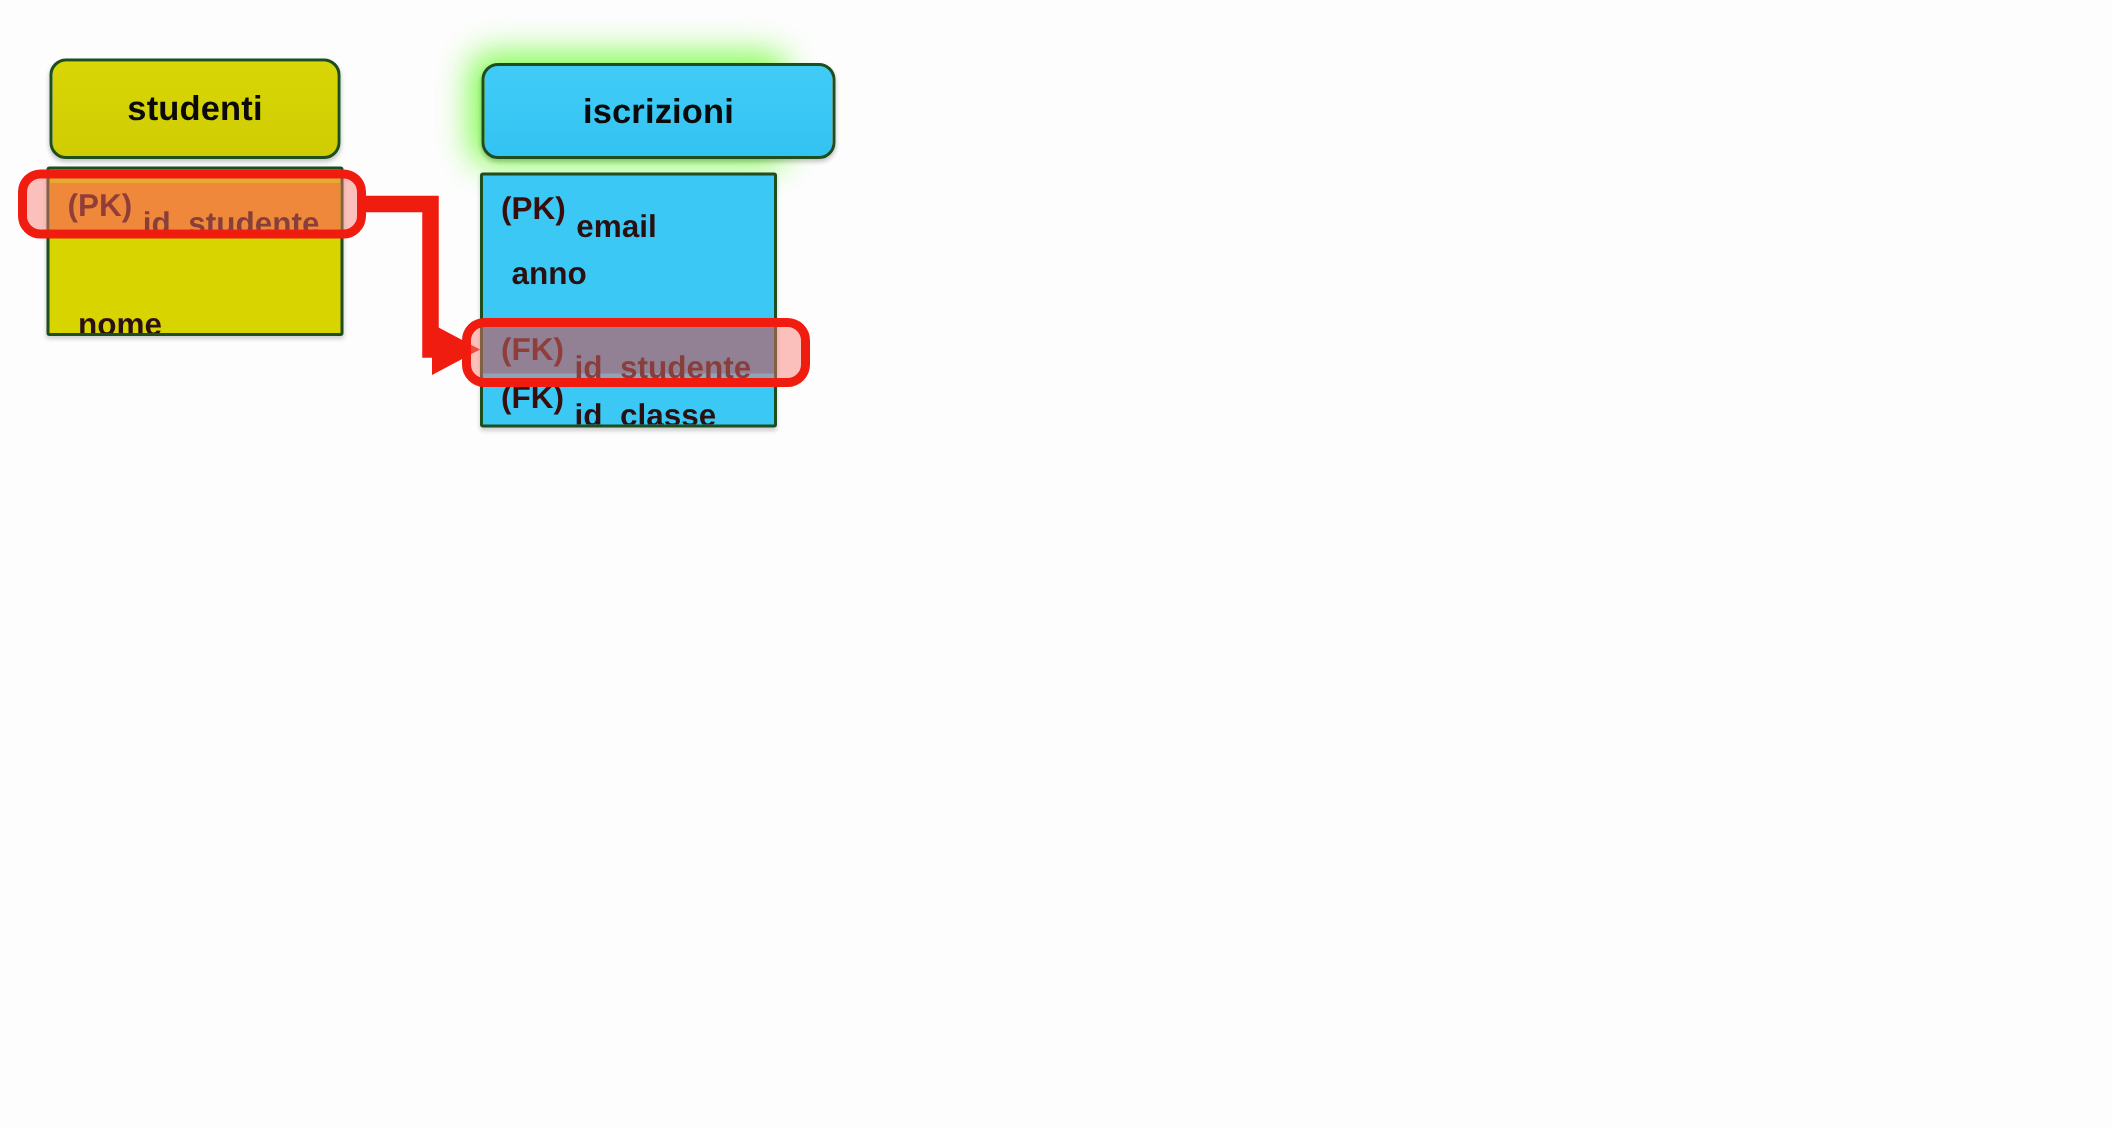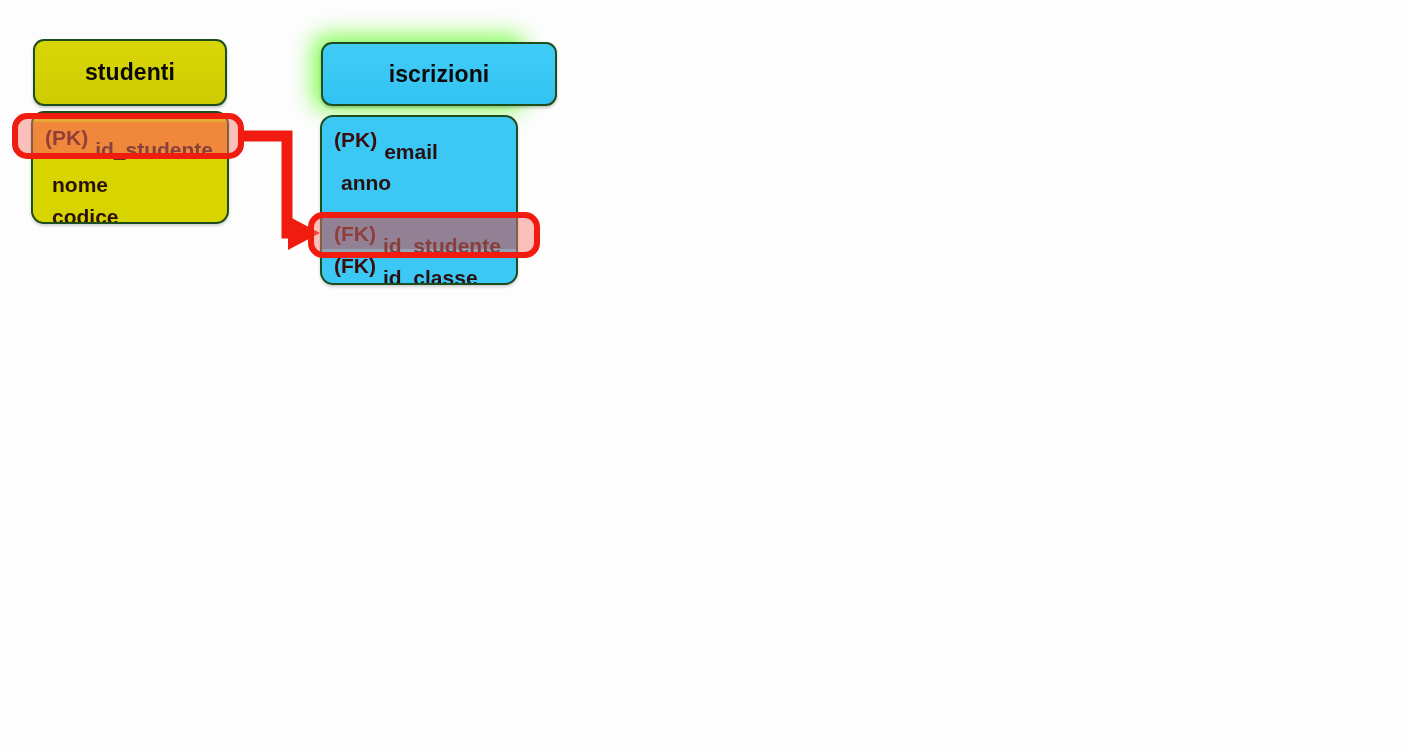--- a/index.html
+++ b/index.html
@@ -40,21 +40,21 @@
     font-weight: bold;
     font-size: 23px;
     color: #0a0a0a;
     letter-spacing: 0.1px;
   }
 
   .entity-body {
     position: absolute;
     box-sizing: border-box;
     border: 2.5px solid #1e4d1e;
-    border-radius: 13px;
+    border-radius: 2px;
     overflow: hidden;
   }
 
   .field-row {
     position: absolute;
     left: 0;
     right: 0;
     height: 31px;
     display: flex;
     align-items: center;
@@ -177,27 +177,23 @@
   </svg>
 
   <div class="entity">
     <div class="entity-header" id="studenti-header">studenti</div>
 
     <div class="entity-body" id="studenti-body">
       <div class="field-row" id="studenti-row-0">
         <span class="key">(PK)</span>
         <span class="fname">id_studente</span>
       </div>
-      <div class="field-row" id="studenti-row-1">
+      <div class="field-row" id="studenti-row-2">
         <span class="key"></span>
         <span class="fname">nome</span>
-      </div>
-      <div class="field-row" id="studenti-row-2">
-        <span class="key"></span>
-        <span class="fname">codice</span>
       </div>
     </div>
   </div>
 
   <div class="entity">
     <div id="iscrizioni-glow"></div>
 
     <div class="entity-header" id="iscrizioni-header">iscrizioni</div>
 
     <div class="entity-body" id="iscrizioni-body">

